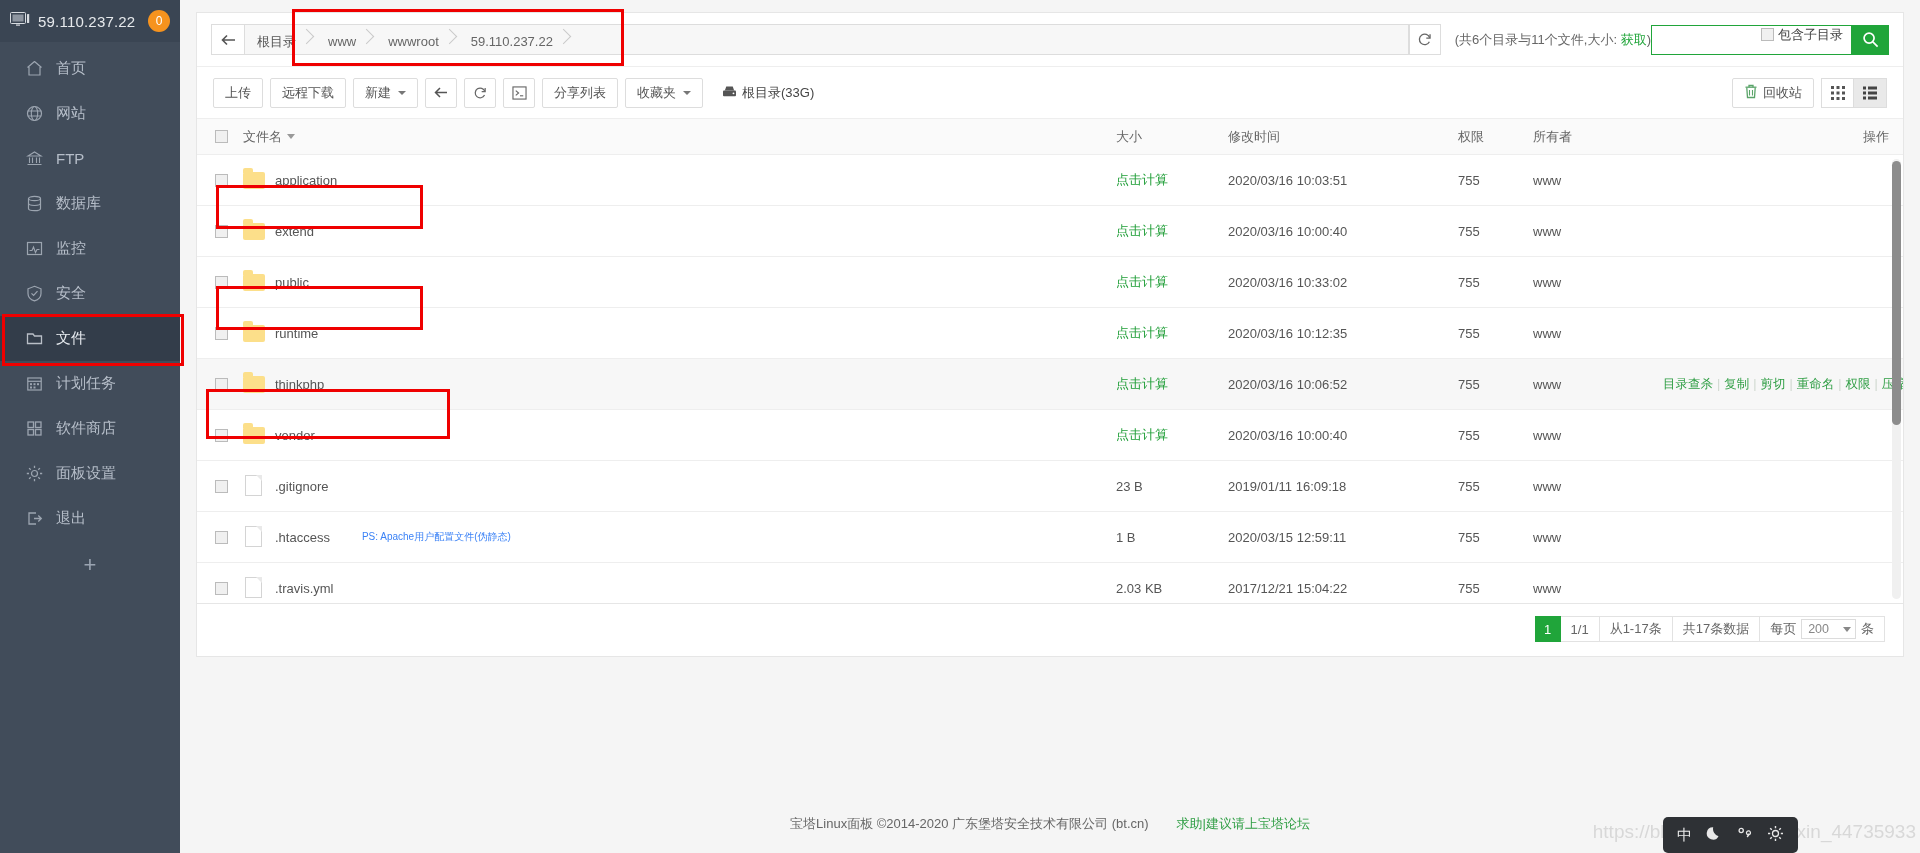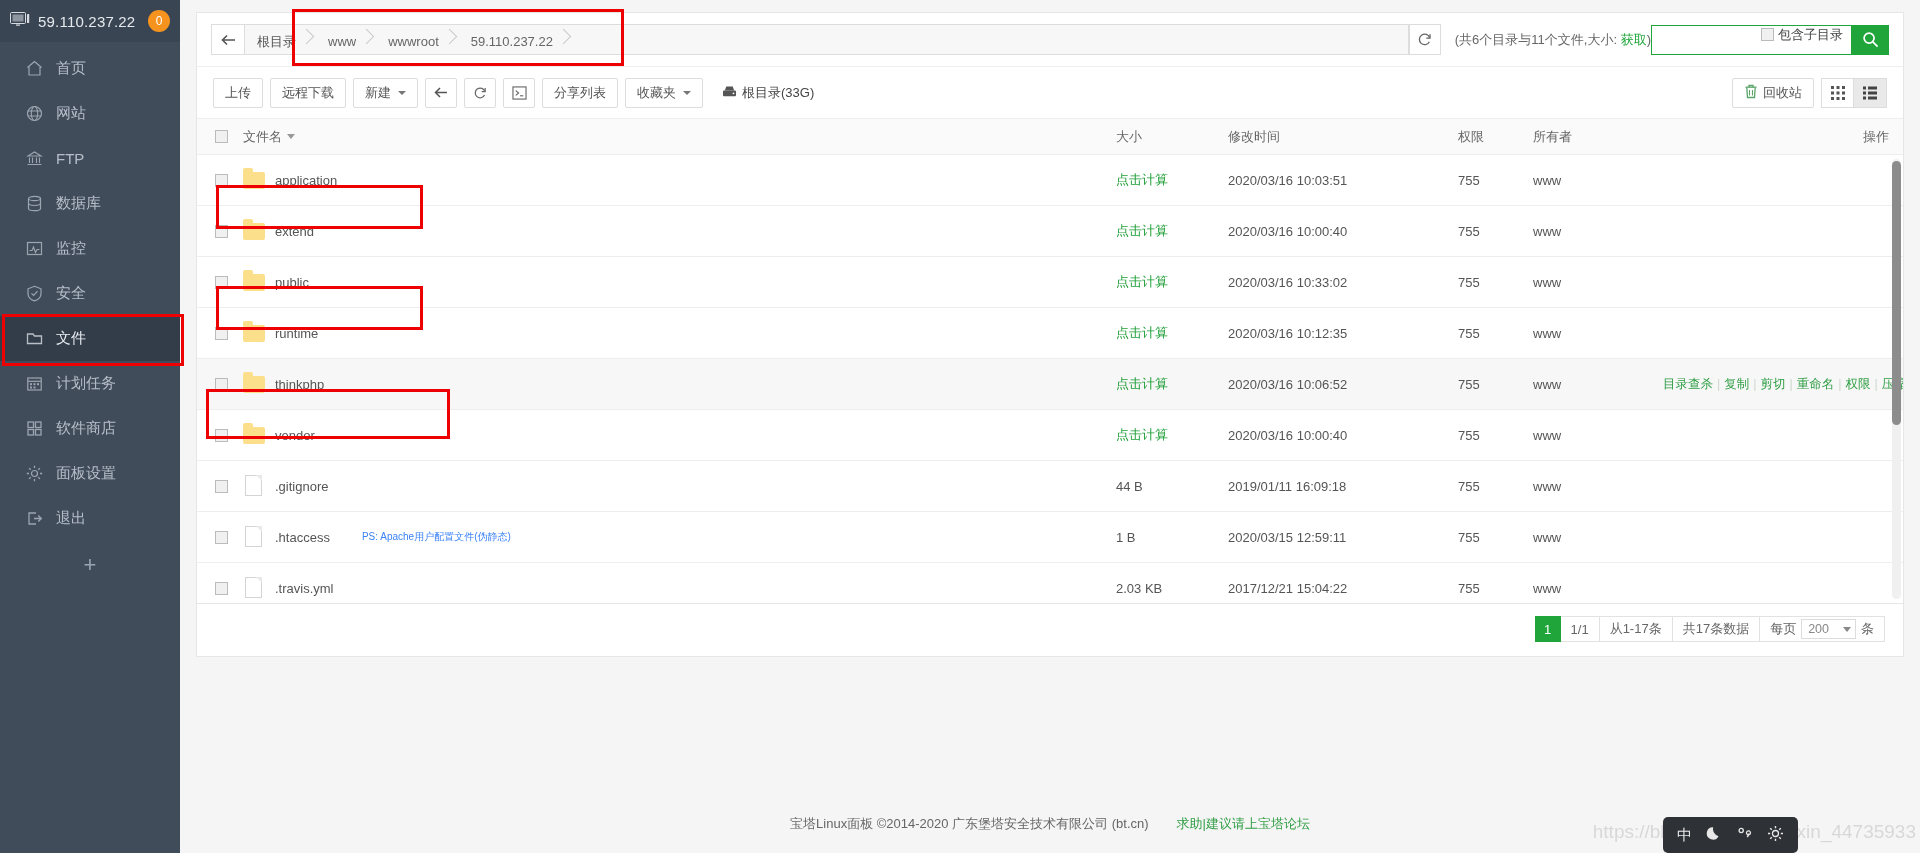--- a/index.html
+++ b/index.html
@@ -596,21 +596,21 @@
               <div class="trow">
                 <div class="c-chk">
                   <span class="cbx"></span>
                 </div>
                 <div class="c-name">
                   <span class="ico">
                     <span class="filepg"></span>
                   </span>
                   <span class="fname">.gitignore</span>
                 </div>
-                <div class="c-size"><span class="">44 B</span></div>
+                <div class="c-size"><span class="">23 B</span></div>
                 <div class="c-time">2019/01/11 16:09:18</div>
                 <div class="c-perm">755</div>
                 <div class="c-owner">www</div>
                 <div class="c-act"></div>
               </div>
               <div class="trow">
                 <div class="c-chk">
                   <span class="cbx"></span>
                 </div>
                 <div class="c-name">

